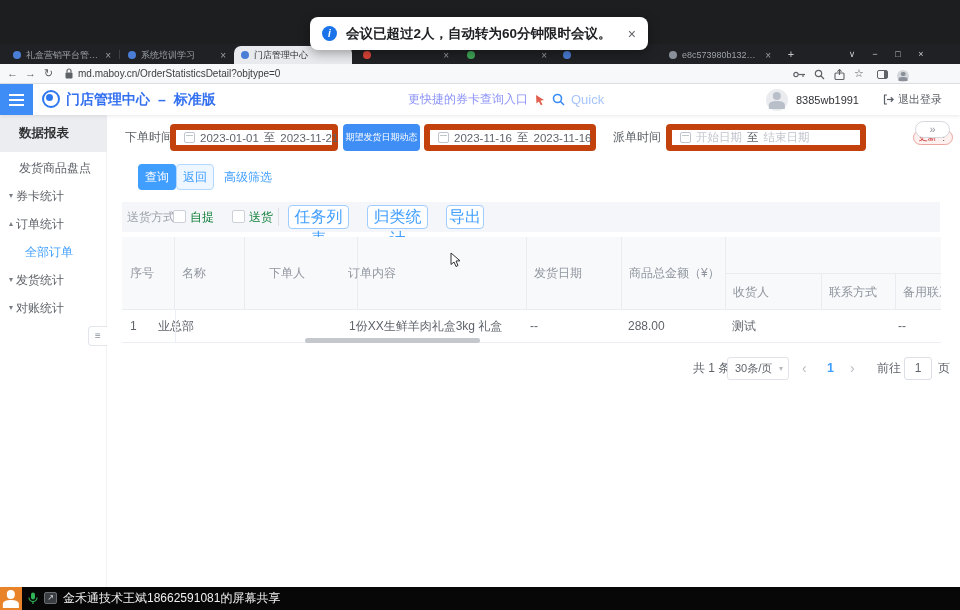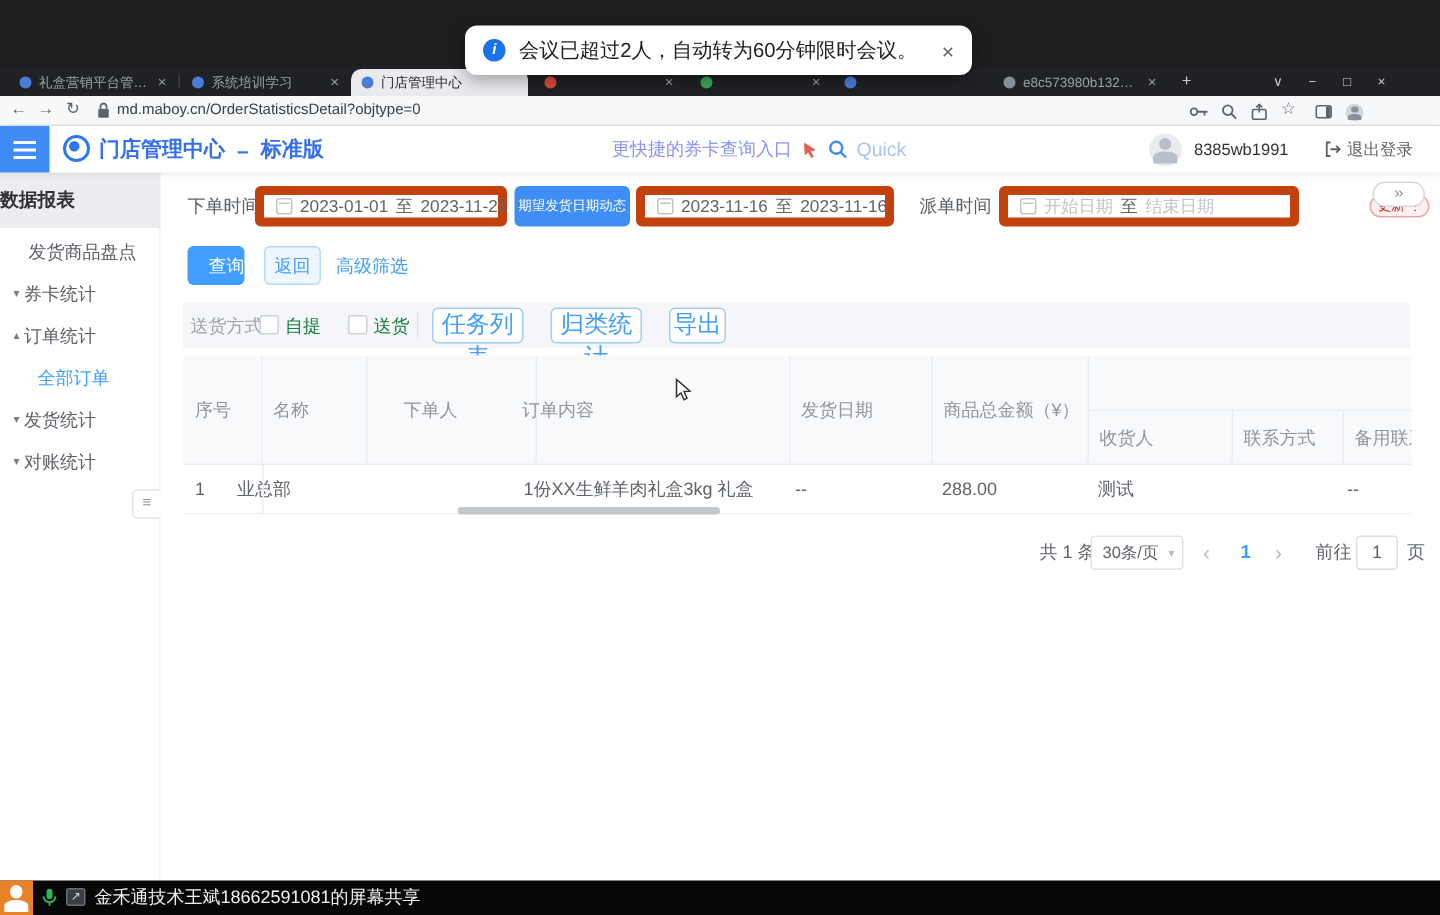--- a/index.html
+++ b/index.html
@@ -7,21 +7,21 @@
   body { position:relative; overflow:hidden; background:#fff;
          font-family:"Liberation Sans","DejaVu Sans",sans-serif; }
 
   
   .chrome-top { position:absolute; left:0; top:0; width:960px; height:44px; background:#1d1e20; }
   .toast { position:absolute; left:310px; top:17px; width:338px; height:33px; background:#fff;
            border-radius:8px; box-shadow:0 3px 12px rgba(0,0,0,.35); z-index:99;
            display:flex; align-items:center; gap:9px; padding:0 12px; }
   .info-circle { width:15px; height:15px; border-radius:50%; background:#1a73e8; color:#fff;
                  font-size:10px; font-weight:bold; text-align:center; line-height:15px; flex:none; font-style:italic;}
-  .toast-text { font-size:13.5px; color:#202124; white-space:nowrap; }
+  .toast-text { font-size:13.5px; color:#202124; white-space:nowrap;font-weight:bold; }
   .toast-close { margin-left:auto; font-size:14px; color:#5f6368; cursor:default; }
 
   
   .tab-strip { position:absolute; left:0; top:44px; width:960px; height:20px; background:#202124; }
   .tab { position:absolute; top:2px; height:18px; display:flex; align-items:center; gap:5px;
          padding:0 7px; font-size:9px; color:#9aa0a6; border-radius:7px 7px 0 0; overflow:hidden; }
   .tab.active { background:#e8eaed; color:#26282b; }
   .tab-label { white-space:nowrap; overflow:hidden; text-overflow:ellipsis; flex:1; }
   .tab-close { font-size:10px; color:#9aa0a6; flex:none; }
   .favicon { width:8px; height:8px; border-radius:50%; flex:none; }
@@ -71,21 +71,21 @@
   .quick-label { font-size:13px; color:#a6c5fa; }
   .hdr-right { position:absolute; right:0; top:0; height:31px; display:flex; align-items:center; }
   .hdr-avatar { width:22px; height:22px; border-radius:50%; background:#e9ebee; color:#b9bfc8; }
   .hdr-user { font-size:11px; color:#303133; margin:0 24px 0 8px; }
   .hdr-logout { display:flex; align-items:center; gap:4px; font-size:11px; color:#5a5e66; margin-right:18px; }
 
   
   .sidebar { position:absolute; left:0; top:115px; width:107px; height:472px; background:#fff;
              border-right:1px solid #f2f3f5; }
   .side-header { position:absolute; left:0; top:0; width:107px; height:37px; background:#ebedf0;
-                 font-size:12.5px; font-weight:bold; color:#303133; line-height:37px; }
+                 font-size:12.5px; font-weight:bold; color:#303133; line-height:37px; padding-left:19px; }
   .side-item { position:absolute; left:0; width:107px; height:28px; line-height:28px; font-size:12px; color:#5c6066; }
   .side-item .arrow { position:absolute; left:9px; font-size:8px; color:#7a7e85; }
   .side-item .lbl { position:absolute; left:16px; white-space:nowrap; }
   .side-item.plain .lbl { left:19px; }
   .side-item.sub .lbl { left:25px; color:#409eff; }
   .side-handle { position:absolute; left:88px; top:211px; width:19px; height:20px; background:#fff;
                  border:1px solid #e2e5ea; border-right:none; border-radius:4px 0 0 4px;
                  text-align:center; line-height:18px; font-size:10px; color:#8a9099; }
 
   
@@ -313,21 +313,21 @@
 </div>
 <span class="flabel" style="left:613px;">派单时间</span>
 <div class="date-input" style="left:666px;width:200px;">
   <span class="cal-icon"></span>
   <span class="placeholder">开始日期</span>
   <span class="sep">至</span>
   <span class="placeholder">结束日期</span>
 </div>
 <div class="collapse-pill">»</div>
 
-<div class="btn-primary" style="left:125px;text-align:right;">查询</div>
+<div class="btn-primary" style="left:138px;">查询</div>
 <div class="btn-plain" style="left:176px;">返回</div>
 <span class="link-adv">高级筛选</span>
 
 <div class="toolbar">
   <span class="tb-label">送货方式</span>
   <span class="cb" style="left:51px;"></span>
   <span class="cb-lbl" style="left:68px;">自提</span>
   <span class="cb" style="left:110px;"></span>
   <span class="cb-lbl" style="left:127px;text-align:right;">送货</span>
   <span class="tb-div"></span>

